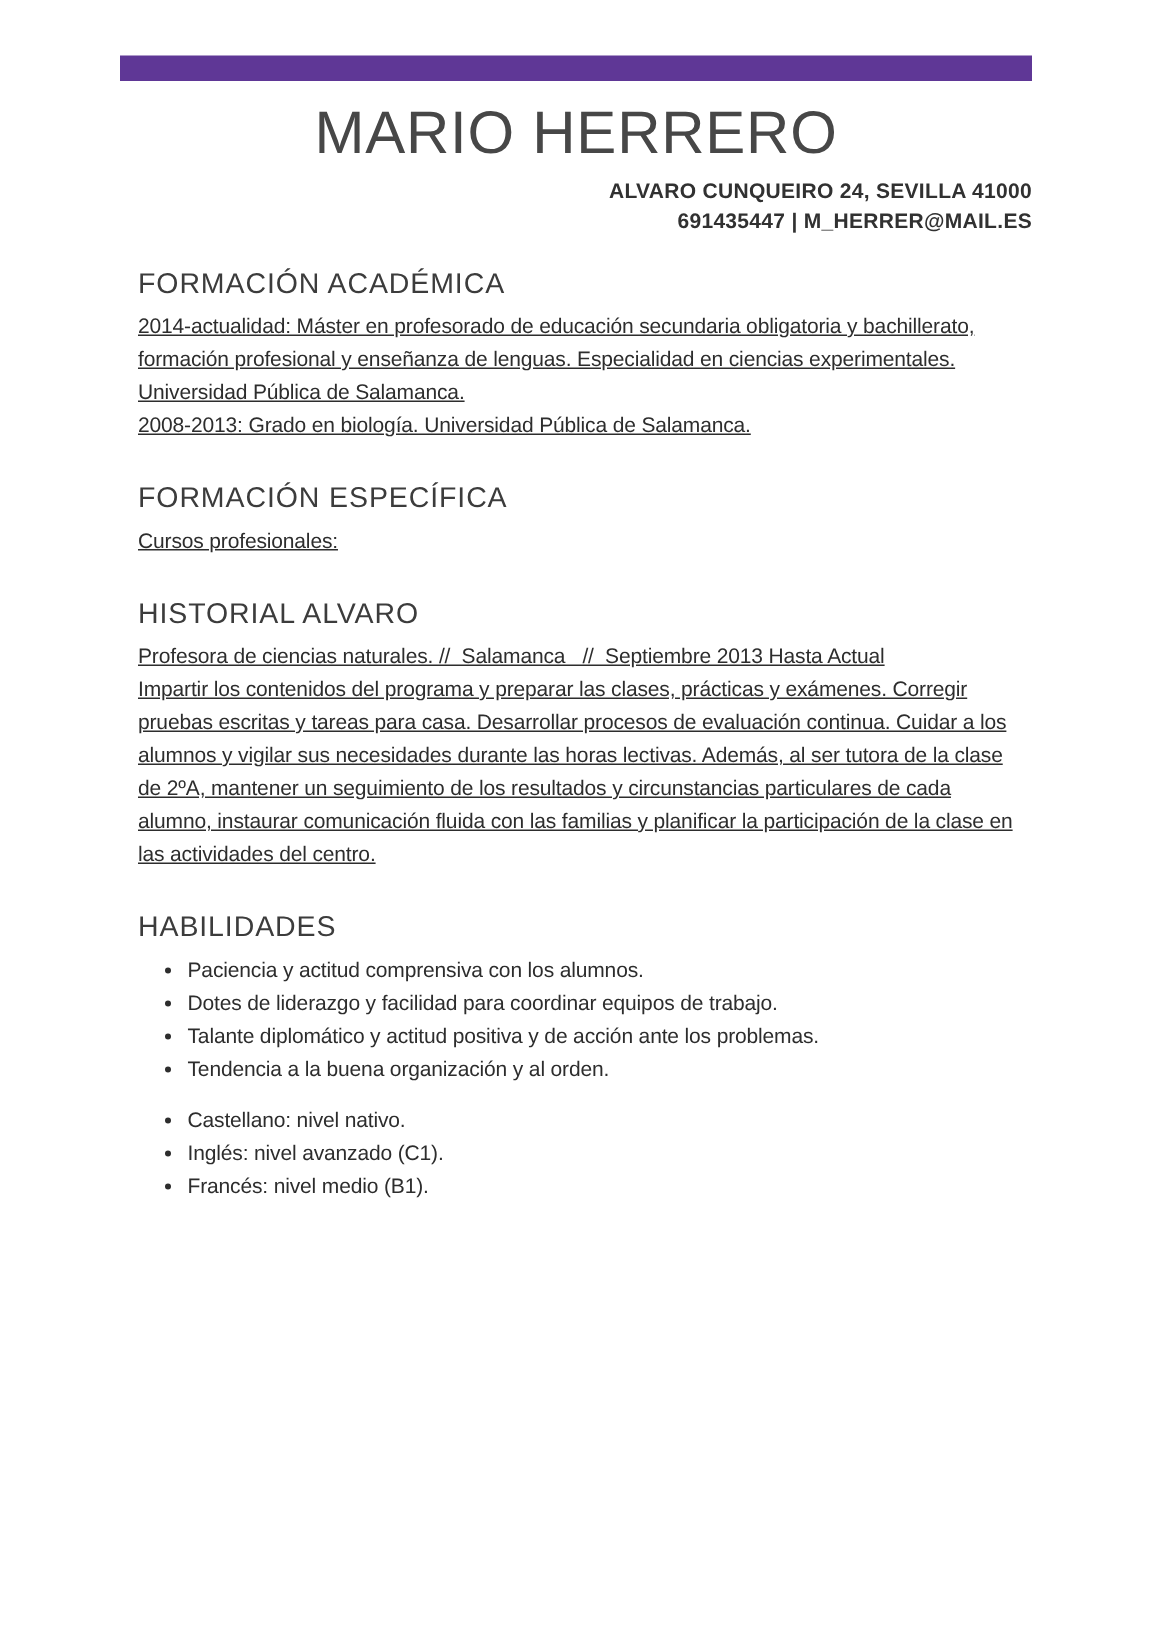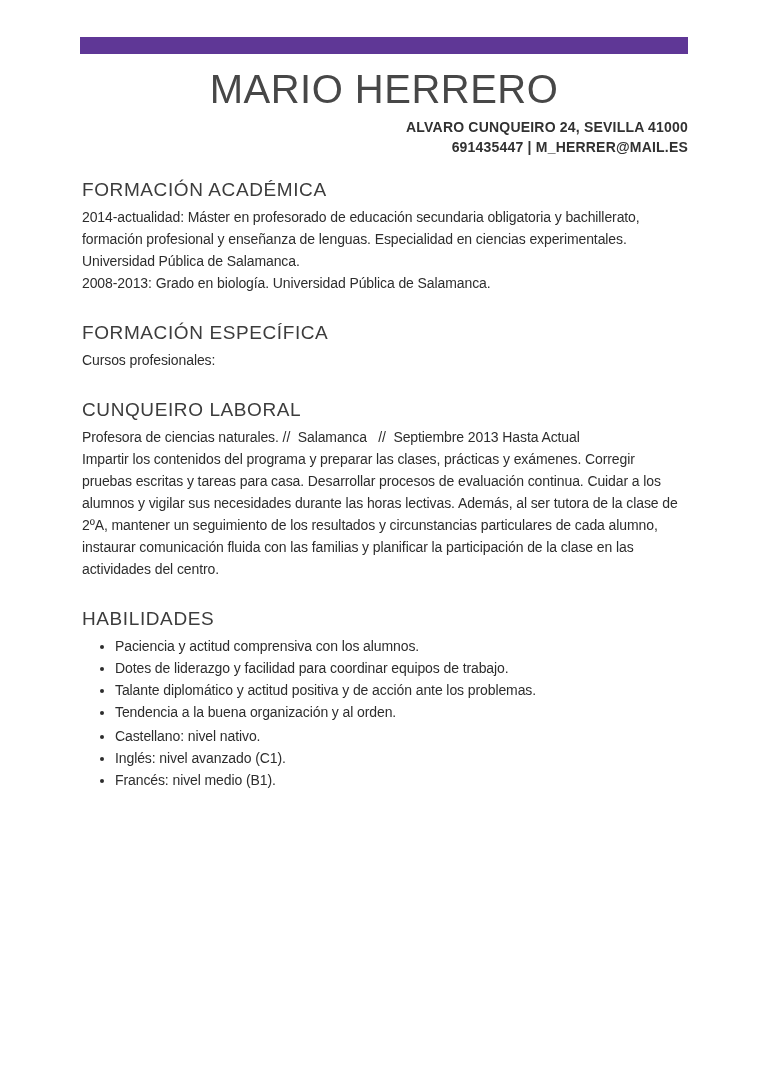--- a/index.html
+++ b/index.html
@@ -36,36 +36,37 @@
   }
   .contact-line {
     margin: 0;
     text-align: right;
     font-size: 14px;
     font-weight: 700;
     letter-spacing: 0.2px;
     line-height: 20px;
     color: #313131;
   }
-  .section { margin: 2px; }
+  .section { margin: 12px; }
   .section-title {
     margin: 27px 0 5px 0;
     font-size: 19px;
     font-weight: 400;
     letter-spacing: 0.6px;
     color: #3c3c3c;
     line-height: 23px;
   }
   .content > .section:first-child .section-title { margin-top: 21px; }
   .body-text {
     margin: 0;
     font-size: 14px;
     line-height: 22px;
     letter-spacing: -0.1px;
     color: #2d2d2d;
+    text-decoration: underline;
   }
   .role-line { white-space: pre-wrap; }
   ul.bullet-list {
     margin: 0;
     padding: 0 0 0 33px;
     list-style: disc;
   }
   ul.bullet-list li {
     font-size: 14px;
     line-height: 22px;
@@ -93,21 +94,21 @@
       <p class="body-text" data-bind="sections.formacion_academica.entries.0">2014-actualidad: Máster en profesorado de educación secundaria obligatoria y bachillerato, formación profesional y enseñanza de lenguas. Especialidad en ciencias experimentales. Universidad Pública de Salamanca.</p>
       <p class="body-text" data-bind="sections.formacion_academica.entries.1">2008-2013: Grado en biología. Universidad Pública de Salamanca.</p>
     </section>
 
     <section class="section">
       <h2 class="section-title" data-bind="sections.formacion_especifica.title">FORMACIÓN ESPECÍFICA</h2>
       <p class="body-text" data-bind="sections.formacion_especifica.intro">Cursos profesionales:</p>
     </section>
 
     <section class="section">
-      <h2 class="section-title" data-bind="sections.historial_laboral.title">CUNQUEIRO LABORAL</h2>
+      <h2 class="section-title" data-bind="sections.historial_laboral.title">HISTORIAL ALVARO</h2>
       <p class="body-text role-line" data-bind="sections.historial_laboral.role_line">Profesora de ciencias naturales. //  Salamanca   //  Septiembre 2013 Hasta Actual</p>
       <p class="body-text" data-bind="sections.historial_laboral.description">Impartir los contenidos del programa y preparar las clases, prácticas y exámenes. Corregir pruebas escritas y tareas para casa. Desarrollar procesos de evaluación continua. Cuidar a los alumnos y vigilar sus necesidades durante las horas lectivas. Además, al ser tutora de la clase de 2ºA, mantener un seguimiento de los resultados y circunstancias particulares de cada alumno, instaurar comunicación fluida con las familias y planificar la participación de la clase en las actividades del centro.</p>
     </section>
 
     <section class="section">
       <h2 class="section-title" data-bind="sections.habilidades.title">HABILIDADES</h2>
       <ul class="bullet-list">
         <li data-bind="sections.habilidades.items.0">Paciencia y actitud comprensiva con los alumnos.</li>
         <li data-bind="sections.habilidades.items.1">Dotes de liderazgo y facilidad para coordinar equipos de trabajo.</li>
         <li data-bind="sections.habilidades.items.2">Talante diplomático y actitud positiva y de acción ante los problemas.</li>

